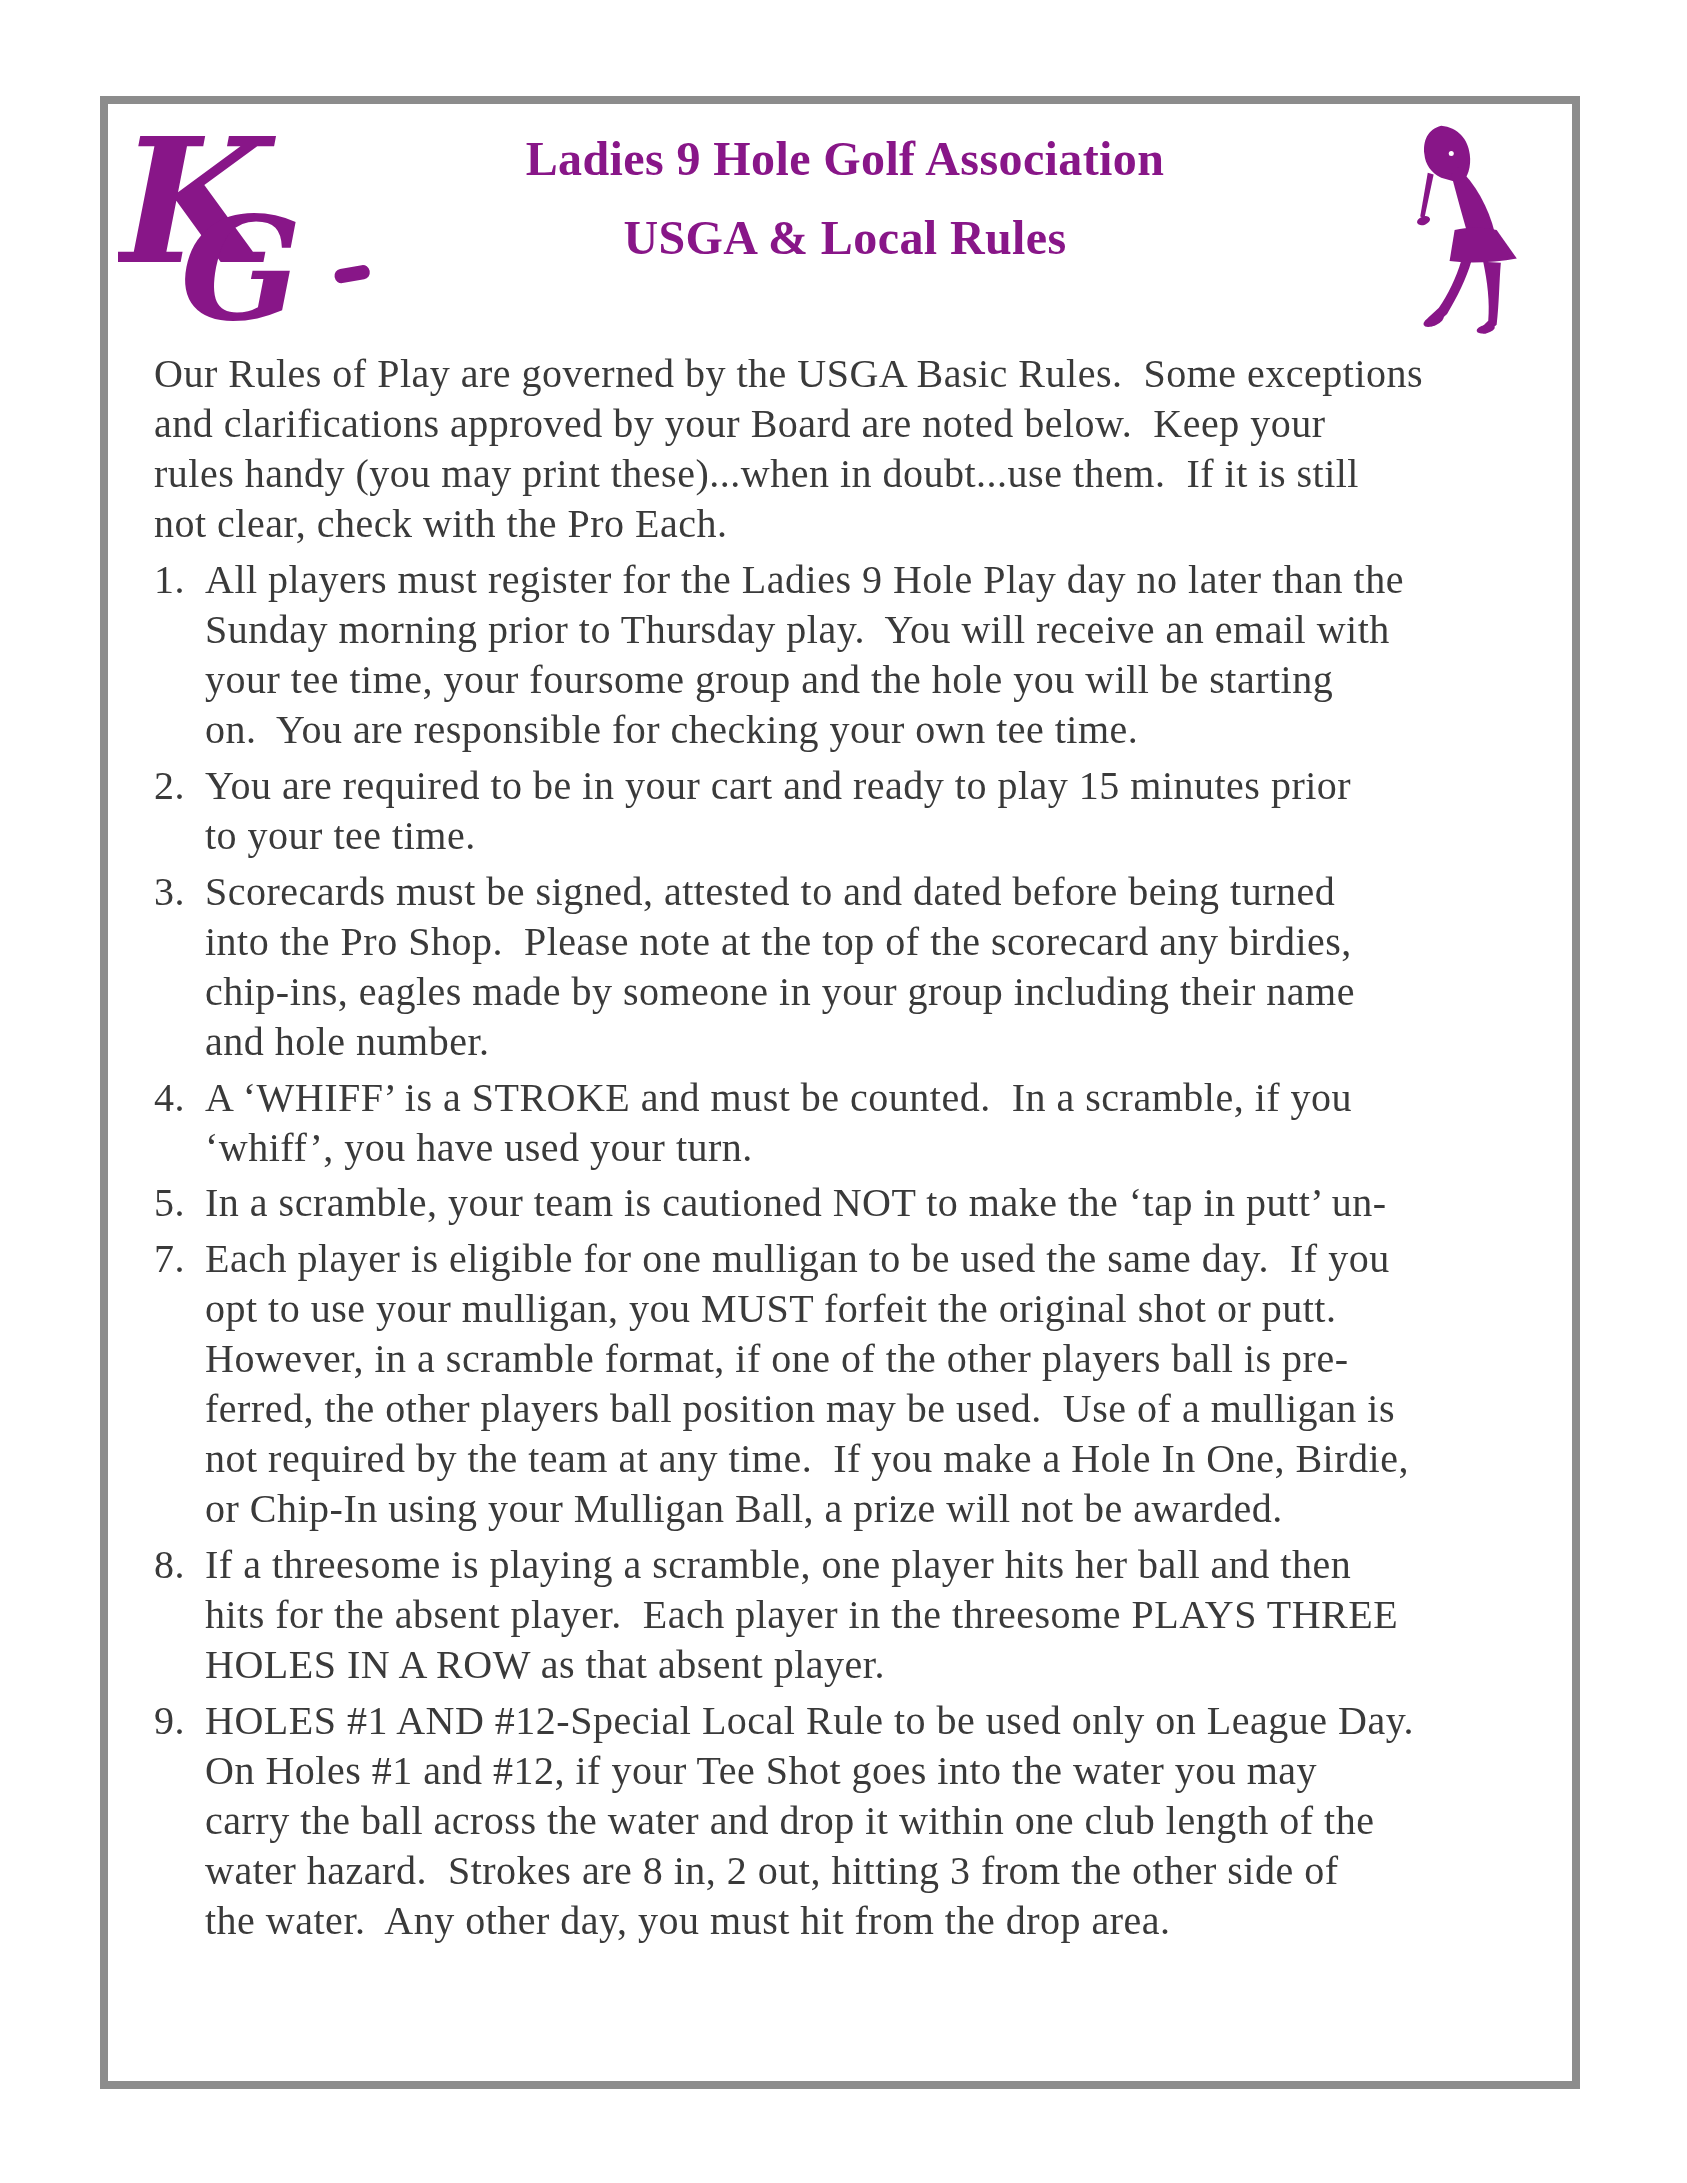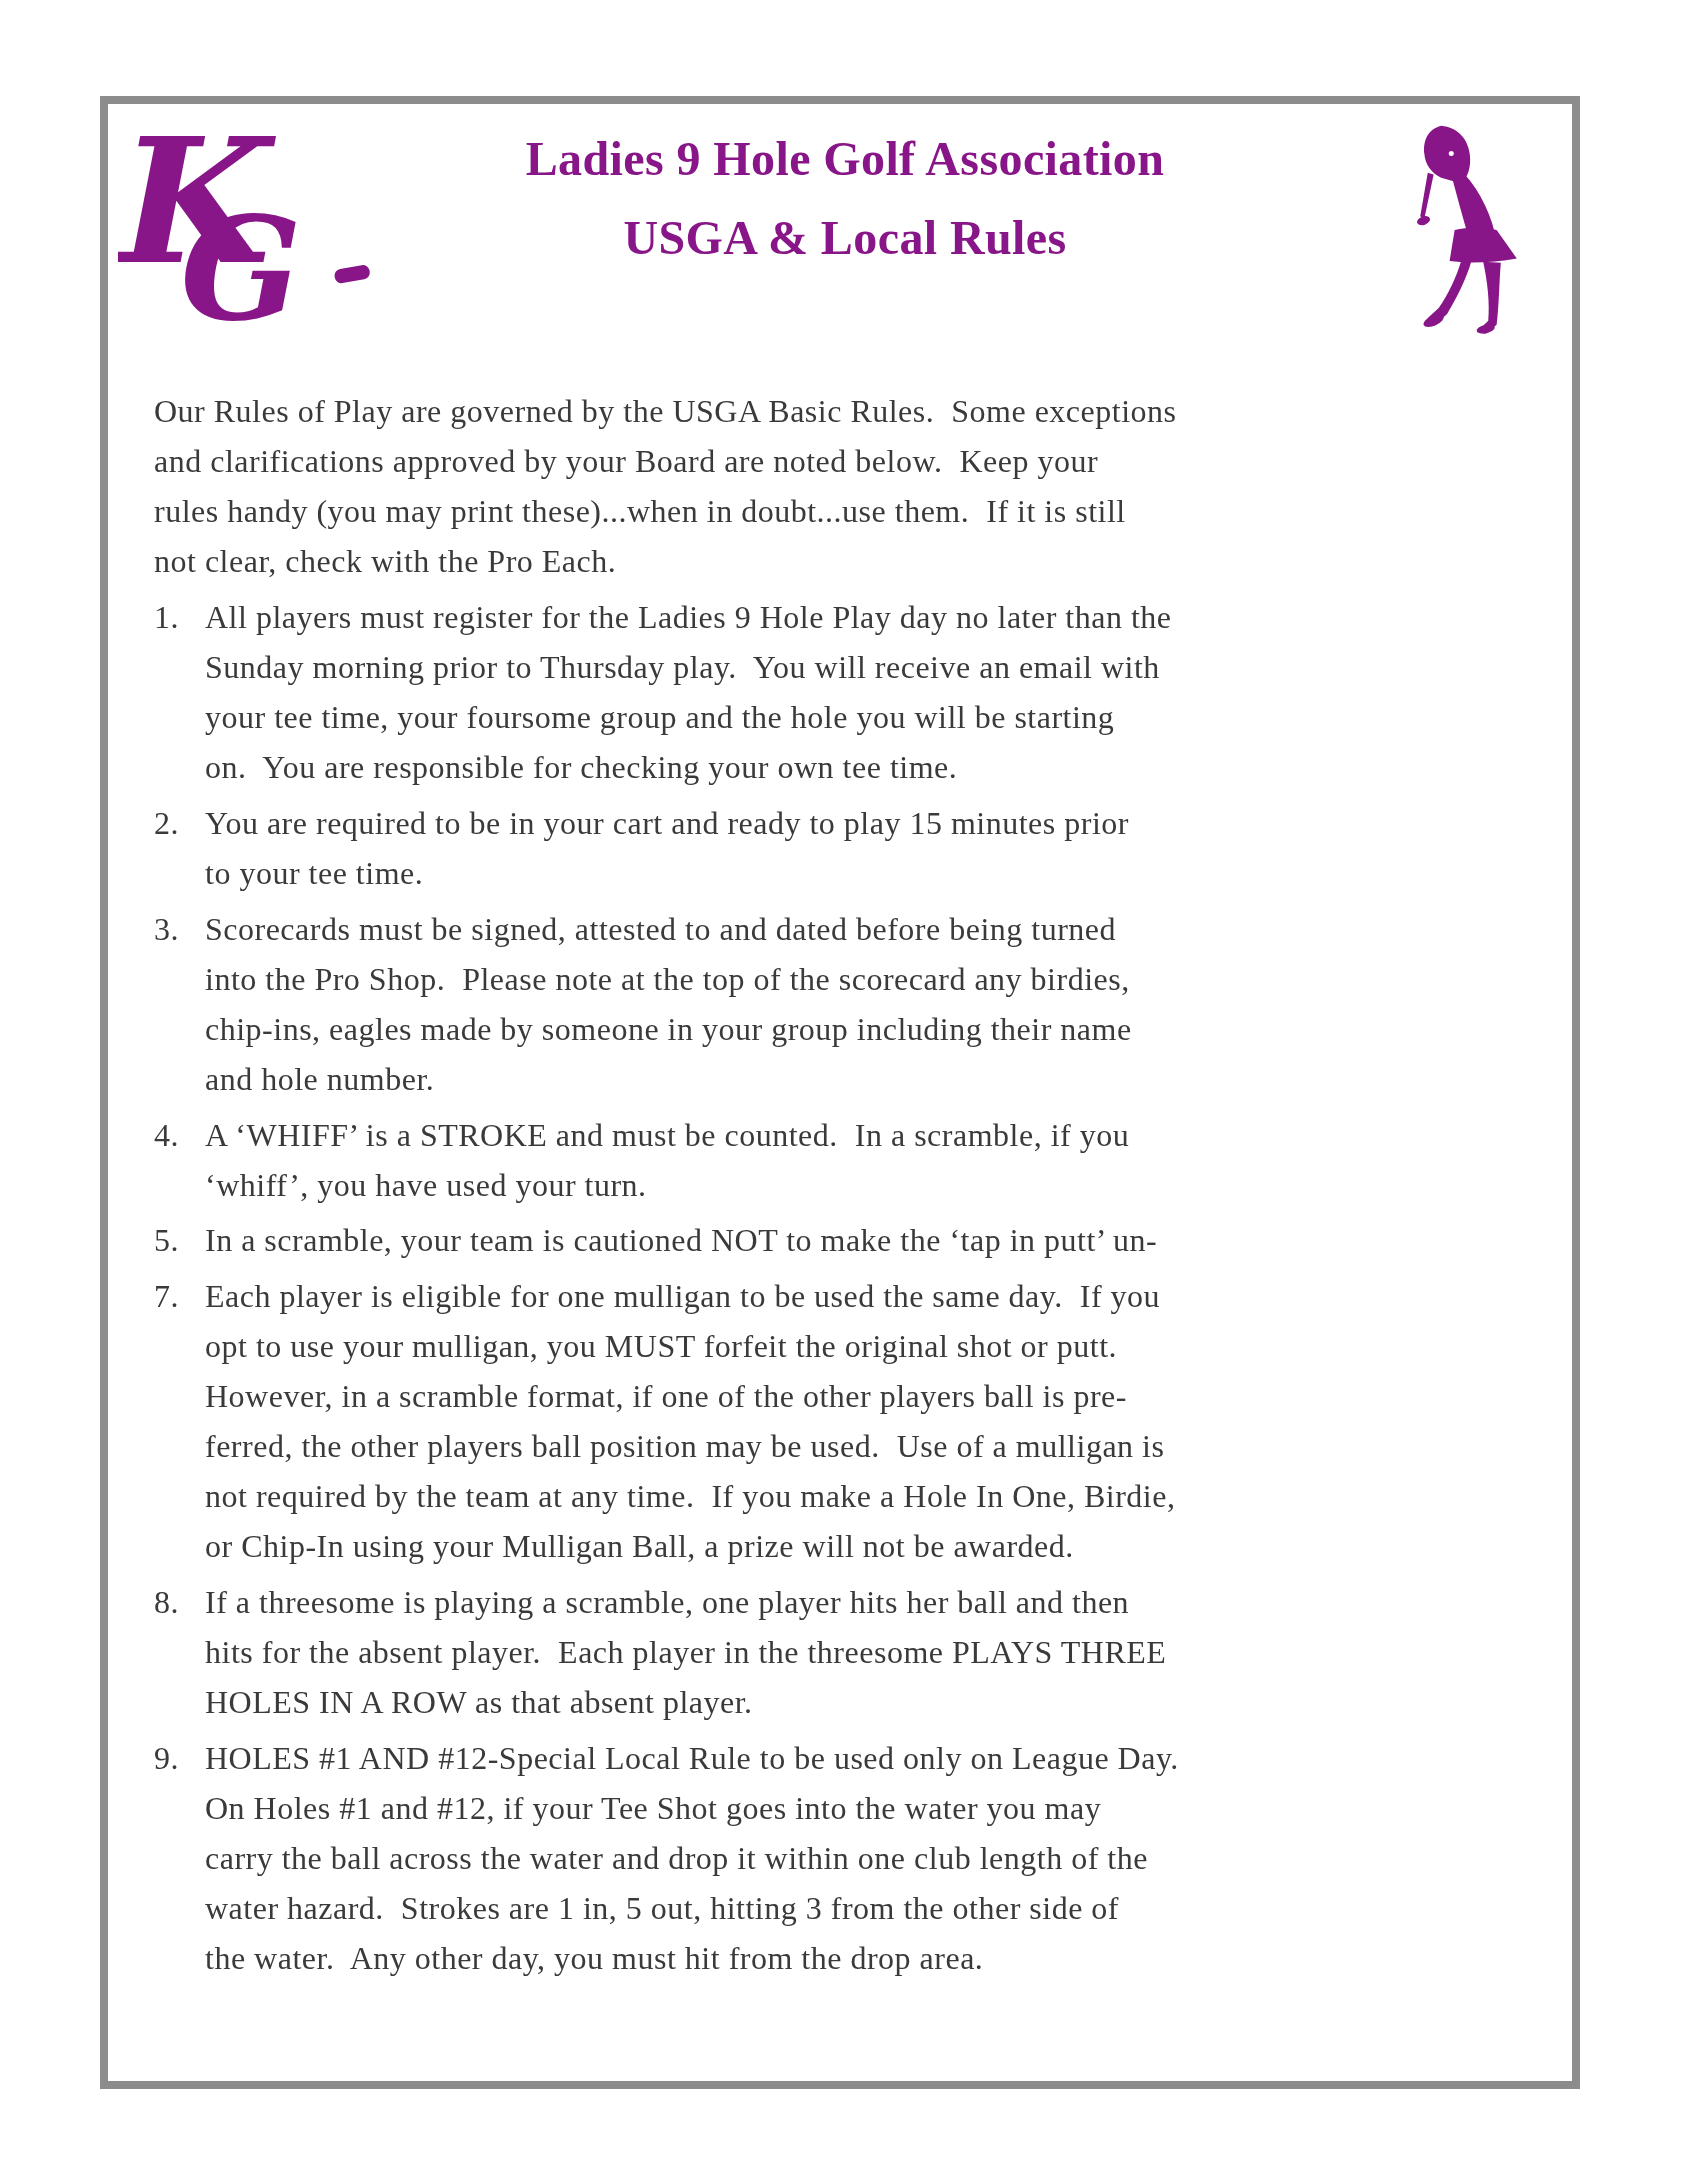--- a/index.html
+++ b/index.html
@@ -48,24 +48,23 @@
     left: 1416px;
     top: 122px;
     width: 105px;
     height: 215px;
   }
   .rules-body {
     position: absolute;
     left: 154px;
     top: 349px;
     width: 1417px;
-    font-size: 32px;
+    font-size: 40px;
     line-height: 50px;
     letter-spacing: 0.5px;
-    margin-top: 37px;
   }
   .block { margin: 0; }
   .block.item { margin-top: 5.9px; }
   .line { white-space: pre; }
   .line.indent { padding-left: 51px; font-family: Liberation Serif, serif; }
   .num {
     display: inline-block;
     width: 51px;
     white-space: pre;
   }
@@ -148,17 +147,17 @@
     </div>
     <div class="block item">
       <div class="line"><span class="num">8.</span><span>If a threesome is playing a scramble, one player hits her ball and then</span></div>
       <div class="line indent">hits for the absent player.  Each player in the threesome PLAYS THREE</div>
       <div class="line indent">HOLES IN A ROW as that absent player.</div>
     </div>
     <div class="block item">
       <div class="line"><span class="num">9.</span><span>HOLES #1 AND #12-Special Local Rule to be used only on League Day.</span></div>
       <div class="line indent">On Holes #1 and #12, if your Tee Shot goes into the water you may</div>
       <div class="line indent">carry the ball across the water and drop it within one club length of the</div>
-      <div class="line indent">water hazard.  Strokes are 1 in, 5 out, hitting 3 from the other side of</div>
+      <div class="line indent">water hazard.  Strokes are 8 in, 2 out, hitting 3 from the other side of</div>
       <div class="line indent">the water.  Any other day, you must hit from the drop area.</div>
     </div>
   </div>
 
 
 </body></html>

